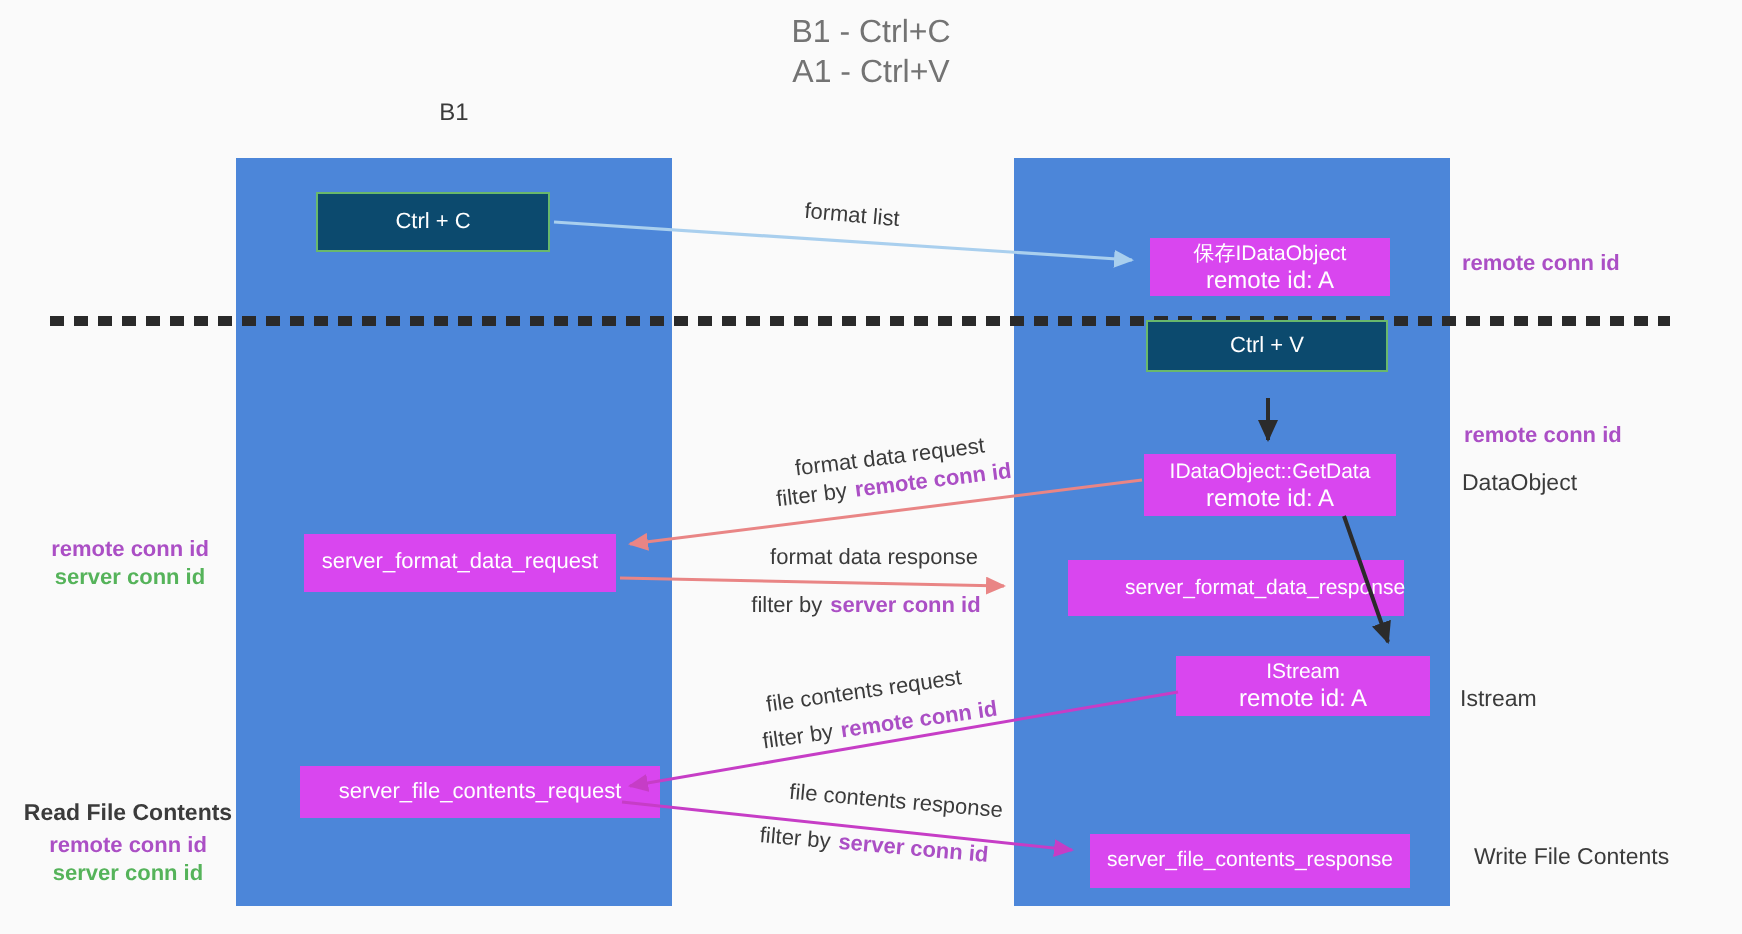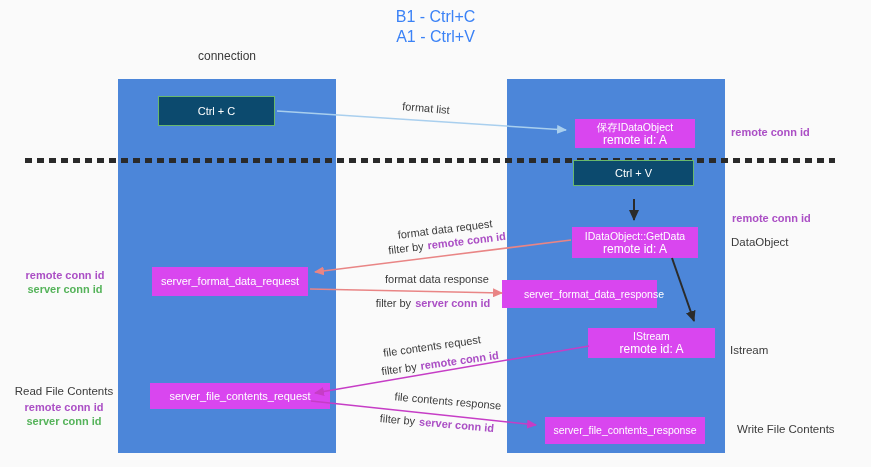--- a/index.html
+++ b/index.html
@@ -4,60 +4,60 @@
 <style>
   html,body{margin:0;padding:0;}
   body{
     width:871px;height:467px;position:relative;overflow:hidden;
     background:#fafafa;
     font-family:"Liberation Sans", sans-serif;
     color:#3b3b3b;
   }
   .abs{position:absolute;}
   
-  #title{left:0;top:7px;width:871px;text-align:center;font-size:16px;line-height:20px;color:#3b82f6;}
+  #title{left:0;top:7px;width:871px;text-align:center;font-size:16px;line-height:20px;color:#737373;}
   
   .lane-header{width:218px;text-align:center;font-size:12px;line-height:13px;color:#3a3a3a;}
   #hdr-left{left:118px;top:50px;}
   #hdr-right{left:507px;top:50px;}
   
   .lane{width:218px;height:374px;top:79px;background:#4c86d9;}
   #lane-left{left:118px;}
   #lane-right{left:507px;}
   
   .box{display:flex;flex-direction:column;align-items:center;justify-content:center;
        color:#fff;font-size:11px;line-height:13px;text-align:center;box-sizing:border-box;}
   .box.orange{background:#d946ef;}
   .box.green{background:#0c4a6e;border:1px solid #69b86c;}
   .box .l2{font-size:12px;}
   #box-ctrl-c{left:158px;top:96px;width:117px;height:30px;}
   #box-save{left:575px;top:119px;width:120px;height:29px;font-size:10.5px;}
   #box-ctrl-v{left:573px;top:160px;width:121px;height:26px;}
   #box-getdata{left:572px;top:227px;width:126px;height:31px;font-size:10.5px;}
   #box-format-req{left:152px;top:267px;width:156px;height:29px;}
-  #box-format-res{left:502px;top:280px;width:155px;height:28px;font-size:10.5px;padding-left:29px;}
+  #box-format-res{left:534px;top:280px;width:168px;height:28px;font-size:10.5px;padding-left:29px;}
   #box-istream{left:588px;top:328px;width:127px;height:30px;font-size:10.5px;}
   #box-file-req{left:150px;top:383px;width:180px;height:26px;}
   #box-file-res{left:545px;top:417px;width:160px;height:27px;font-size:10.5px;}
   
   #dashline{left:25px;top:158px;width:810px;height:5px;
     background:repeating-linear-gradient(90deg,#2a2a2a 0 7px,transparent 7px 12px);}
   
   .kw-purple{color:#ab4fc5;font-weight:bold;}
   .kw-green{color:#55b35a;font-weight:bold;}
   .side{font-size:11px;white-space:nowrap;}
   .side.plain{font-size:11.5px;color:#3b3b3b;font-weight:normal;}
   #r-remote1{left:731px;top:126px;}
   #r-remote2{left:732px;top:212px;}
   #r-dataobject{left:731px;top:236px;}
   #r-istream{left:730px;top:344px;}
   #r-write{left:737px;top:423px;}
   #lg1{left:14px;top:268px;width:102px;text-align:center;font-size:11px;line-height:14px;}
   #lg2{left:8px;top:384px;width:112px;text-align:center;font-size:11px;line-height:14px;}
-  #lg2 .plainline{font-size:11.5px;color:#3b3b3b;font-weight:normal;margin-bottom:2px;}
+  #lg2 .plainline{font-size:11.5px;color:#3b3b3b;font-weight:bold;margin-bottom:2px;margin-top:16px;}
   
   .flabel{position:absolute;font-size:11px;white-space:nowrap;color:#3b3b3b;
           transform-origin:center;}
   .kw{margin-left:4px;}
   #lab-format-list {left:426px;top:108px;transform:translate(-50%,-50%) rotate(5deg);}
   #lab-fdr        {left:445px;top:229px;transform:translate(-50%,-50%) rotate(-7deg);}
   #lab-fbr1       {left:447px;top:243px;transform:translate(-50%,-50%) rotate(-7deg);}
   #lab-fdres      {left:437px;top:279px;transform:translate(-50%,-50%);}
   #lab-fbs1       {left:433px;top:303px;transform:translate(-50%,-50%);}
   #lab-fcr        {left:432px;top:346px;transform:translate(-50%,-50%) rotate(-8deg);}
@@ -68,21 +68,21 @@
 </style>
 </head>
 <body>
 
 <div class="abs" id="title">
   <div>B1 - Ctrl+C</div>
   <div>A1 - Ctrl+V</div>
 </div>
 
 <div class="abs lane-header" id="hdr-left">
-  <div>connection</div>
+  <div>B1</div>
 </div>
 <div class="abs lane-header" id="hdr-right">
 </div>
 
 <div class="abs lane" id="lane-left"></div>
 <div class="abs lane" id="lane-right"></div>
 
 <div class="abs" id="dashline"></div>
 
 <div class="abs box green" id="box-ctrl-c">

